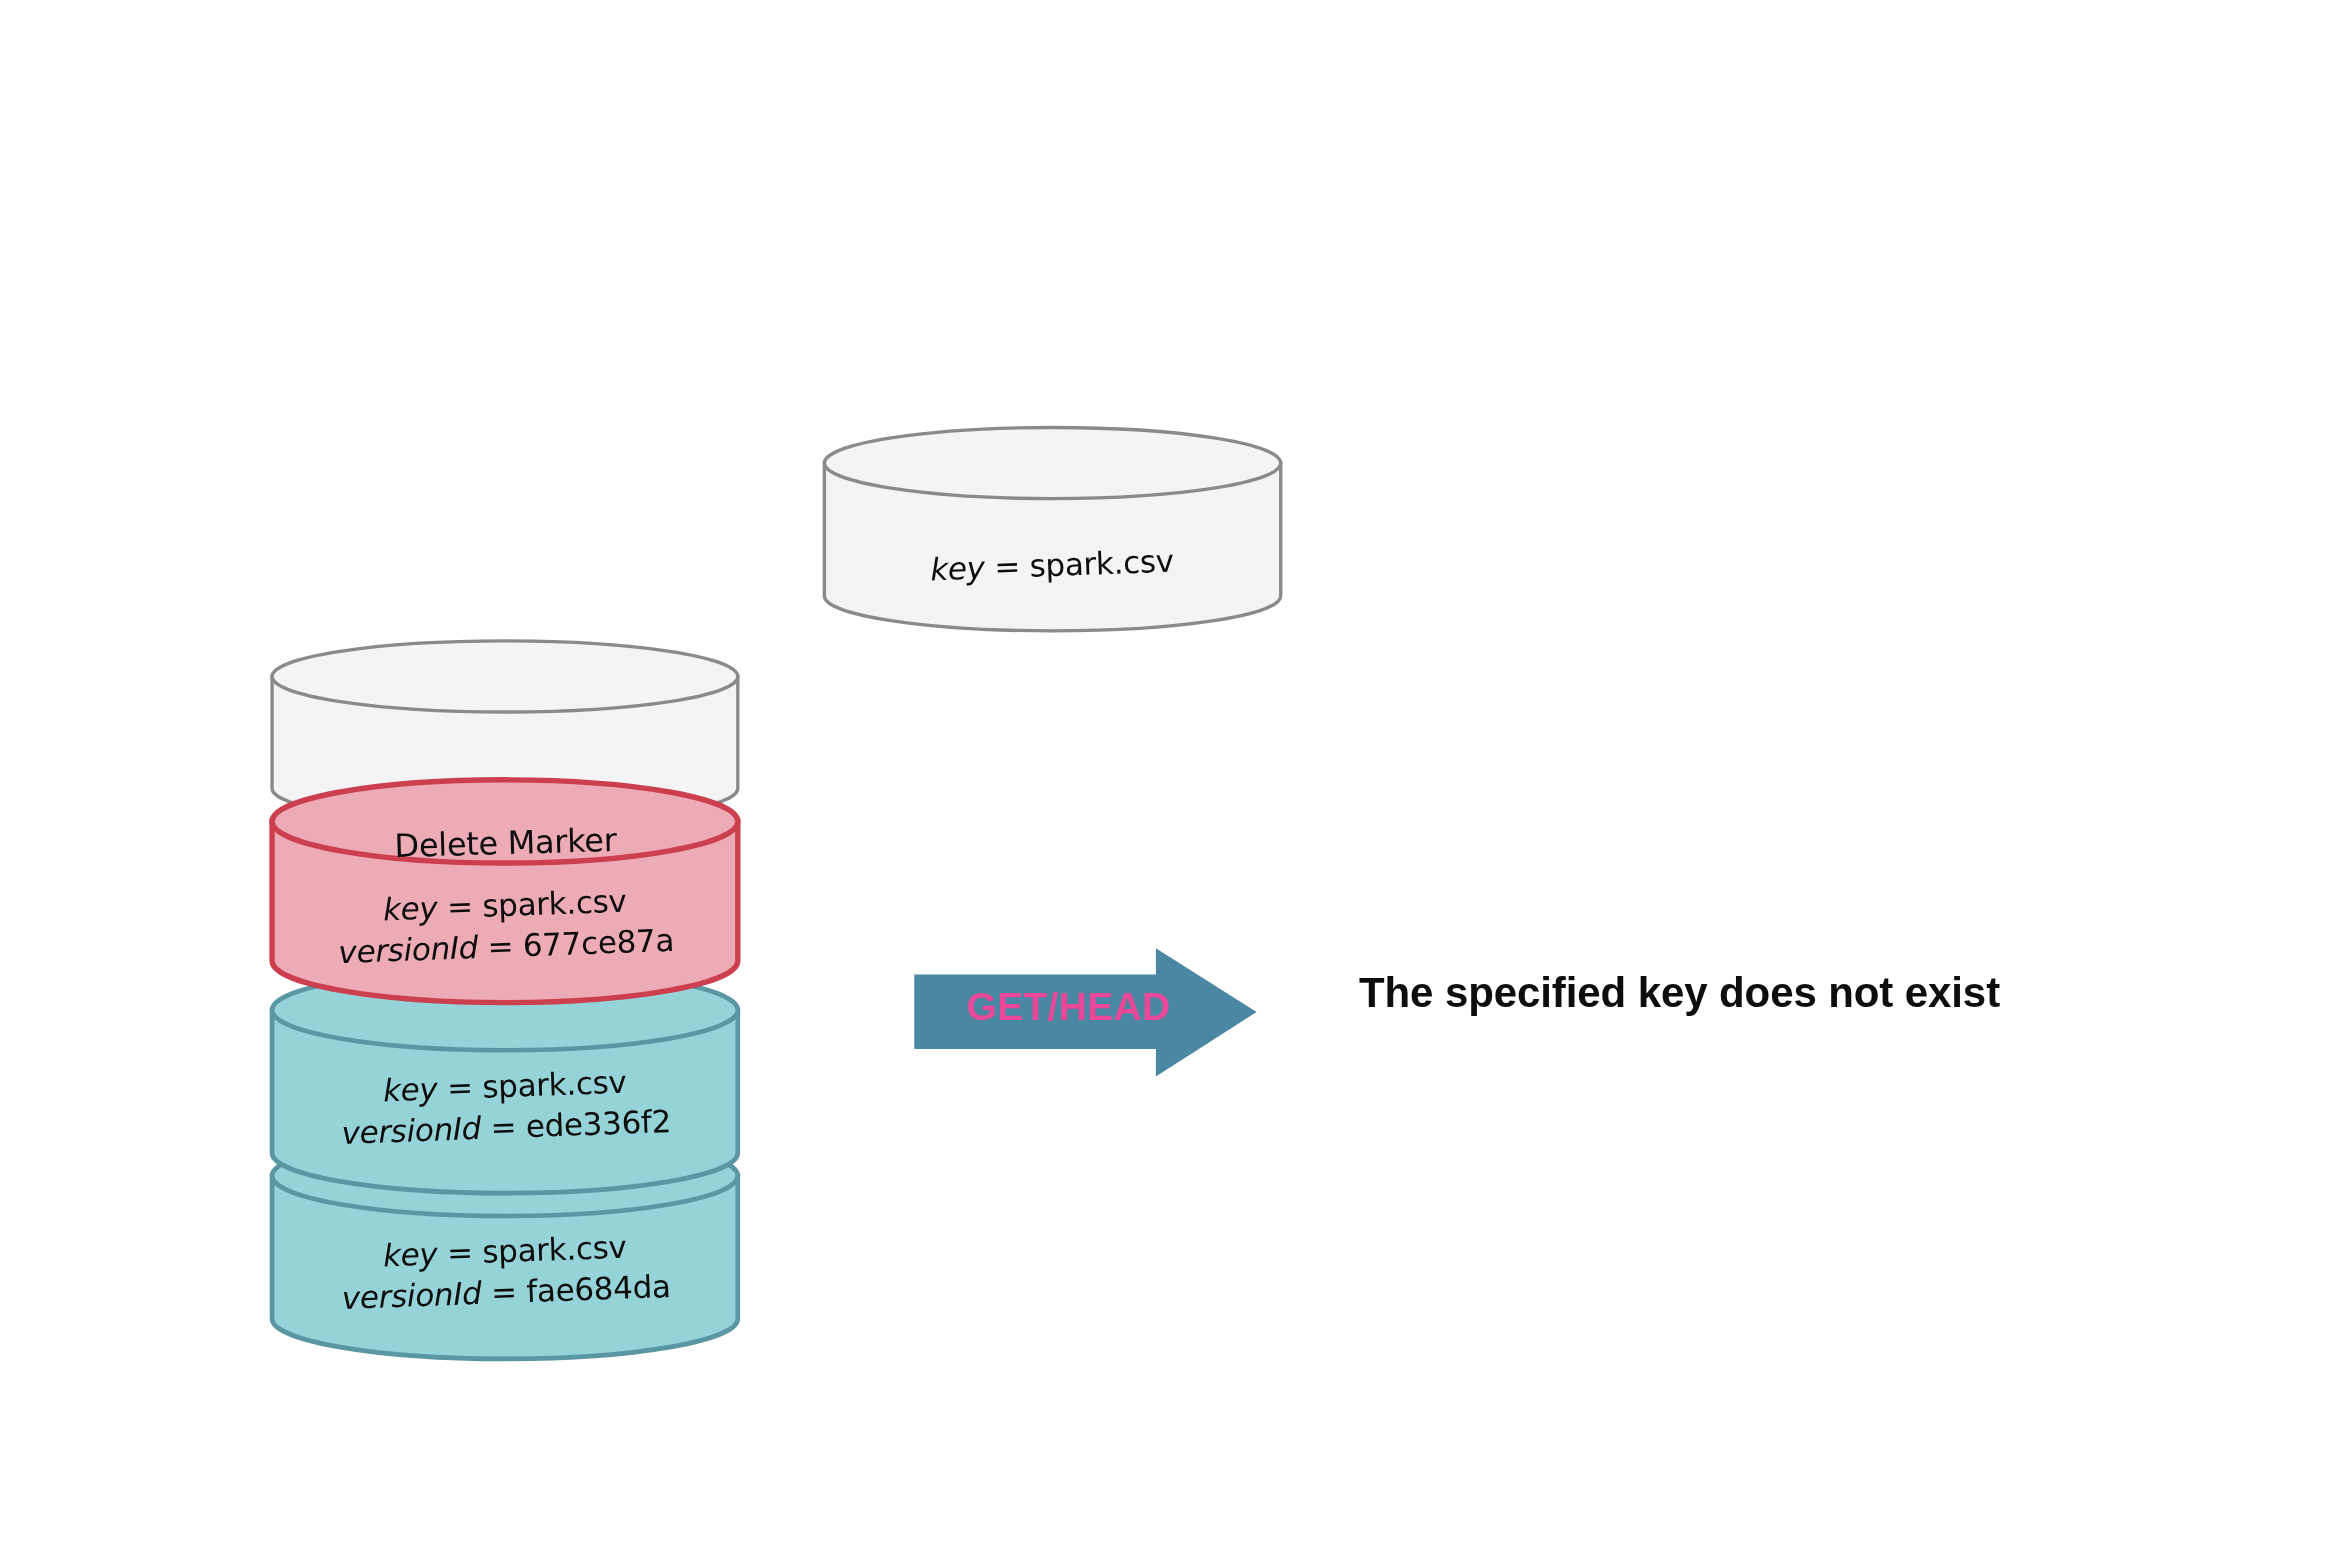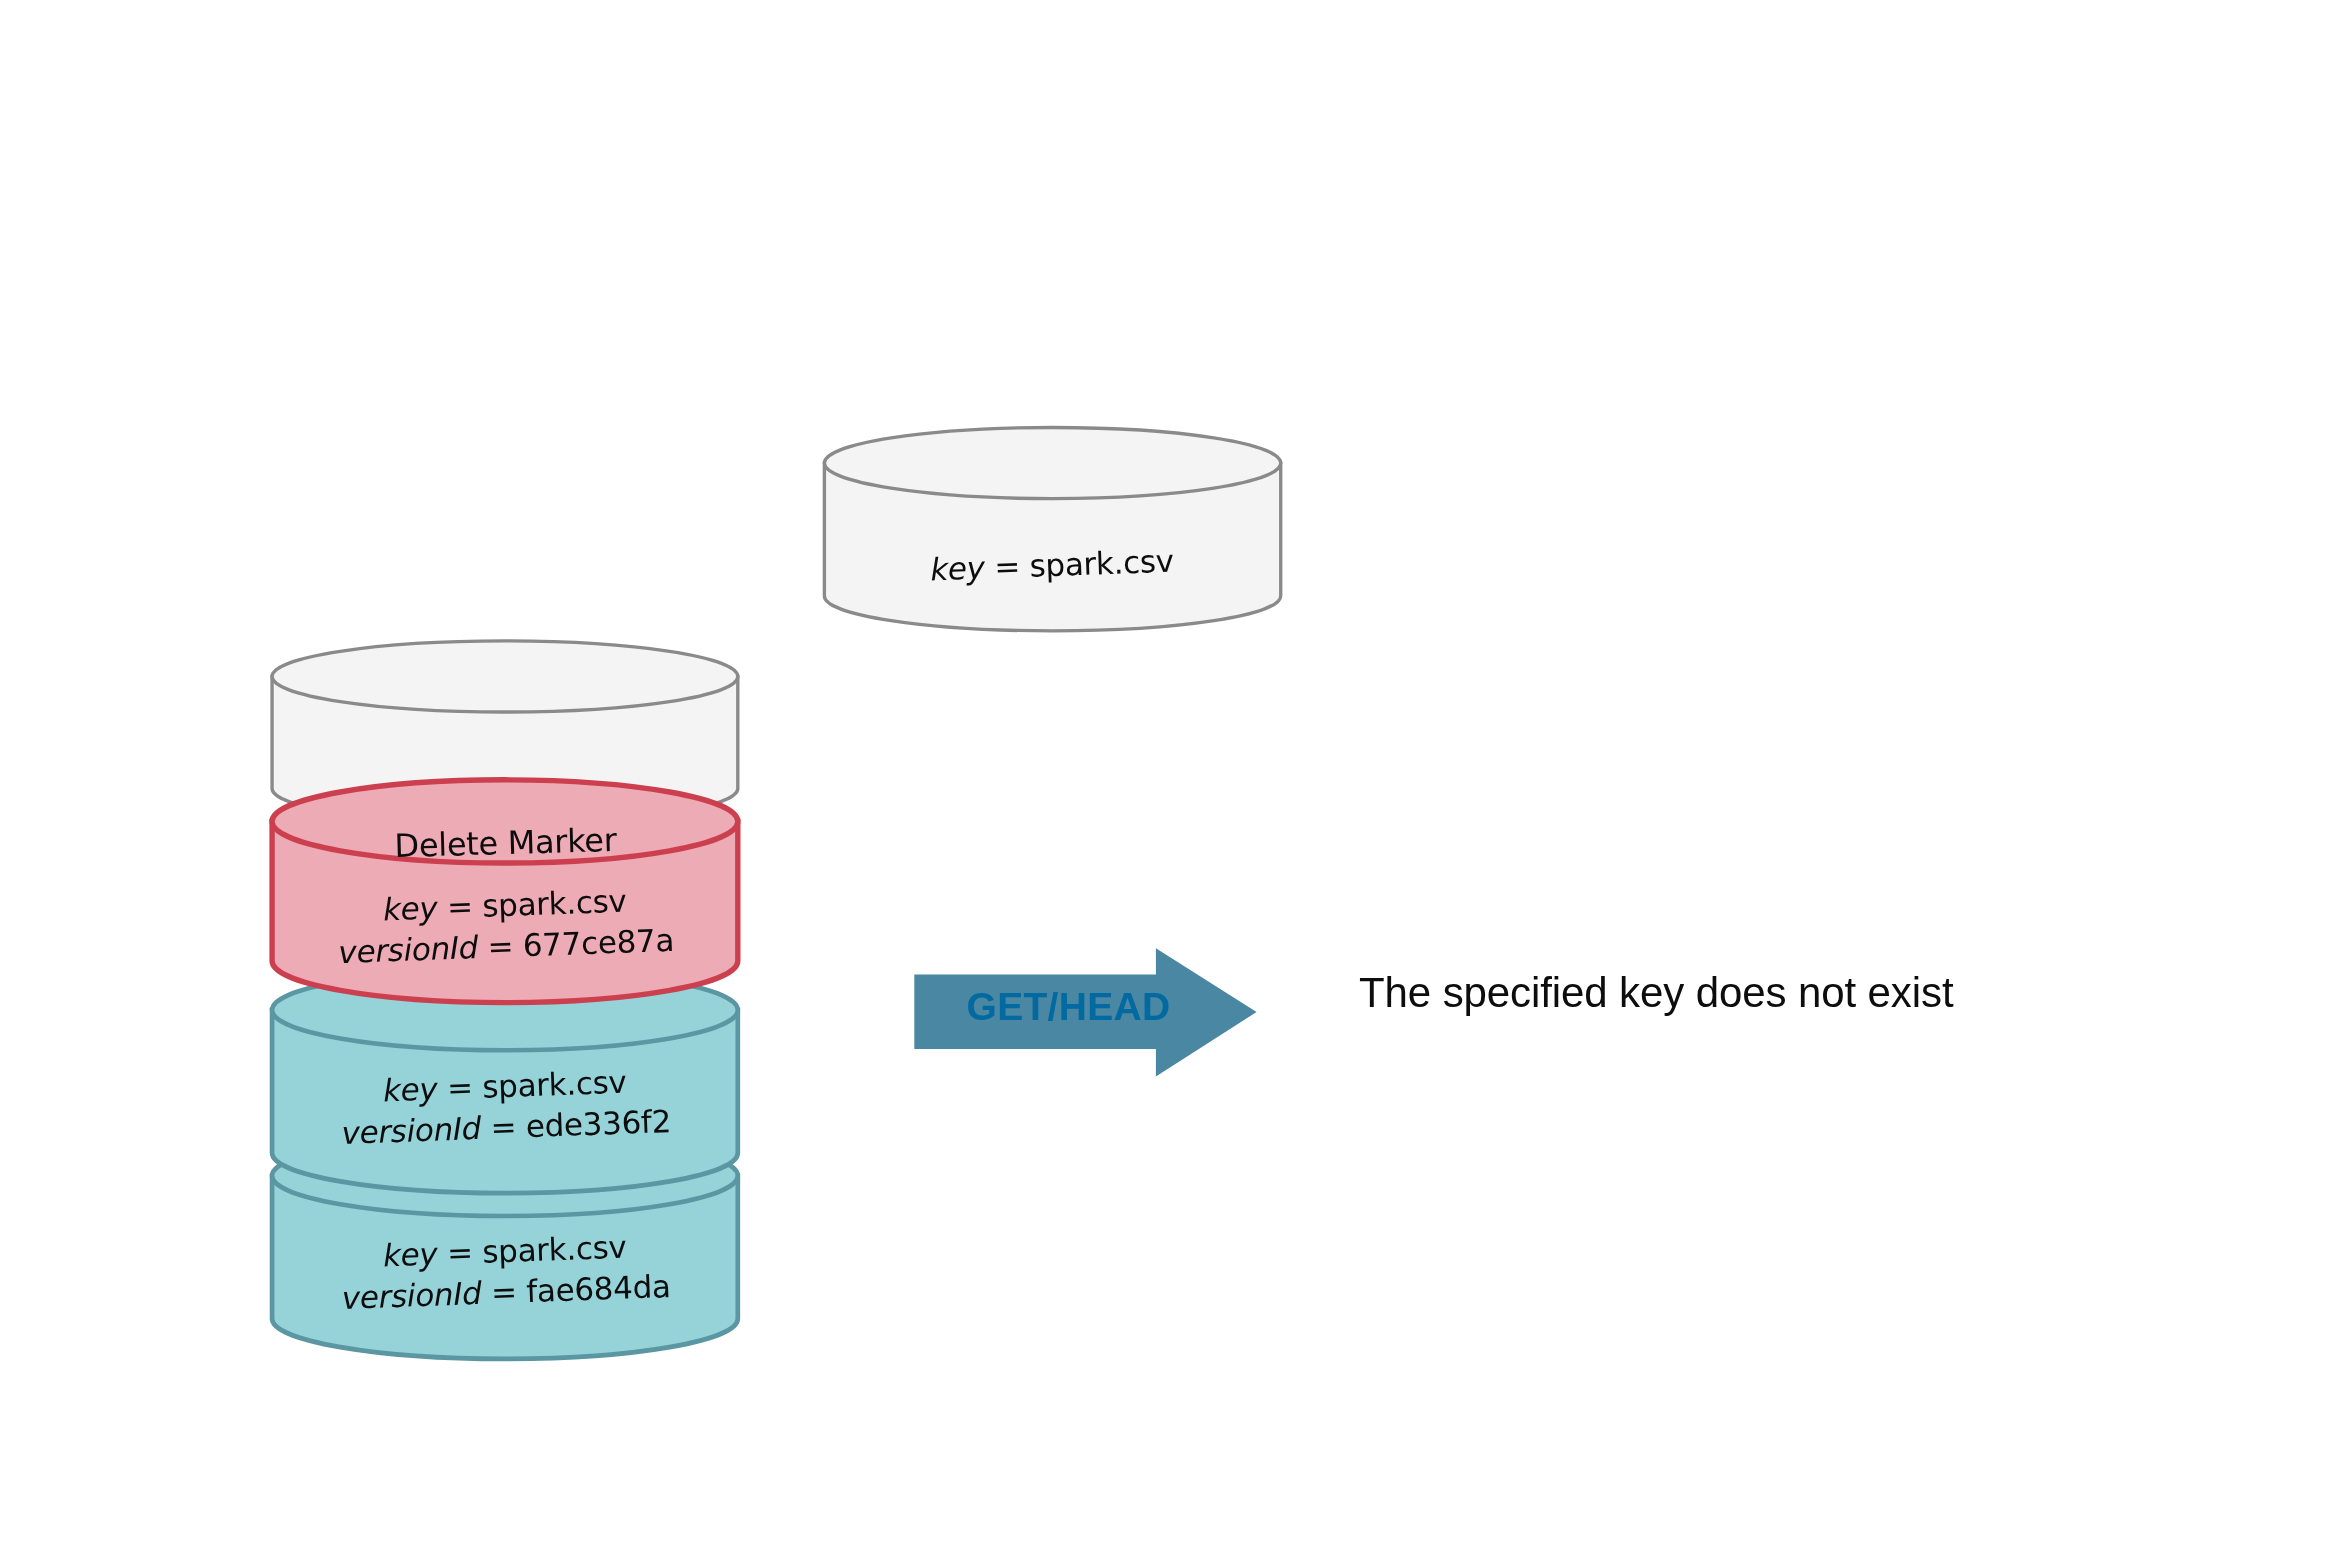--- a/index.html
+++ b/index.html
@@ -88,36 +88,36 @@
     width: 467px;
   }
 
   
   #arrow-label {
     position: absolute;
     left: 914px;
     top: 985px;
     width: 309px;
     text-align: center;
-    color: #0369a1;
+    color: #ec4899;
     font-family: "Liberation Sans", sans-serif;
     font-weight: 700;
     font-size: 39px;
     letter-spacing: 0.3px;
     white-space: nowrap;
   }
 
   
   #response-message {
     position: absolute;
     left: 1359px;
     top: 969px;
     color: #0d0d0d;
     font-family: "Liberation Sans", sans-serif;
-    font-weight: 400;
+    font-weight: 700;
     font-size: 42px;
     letter-spacing: -0.1px;
     white-space: nowrap;
   }
 </style>
 </head>
 <body>
 
 <div id="stage">
 

